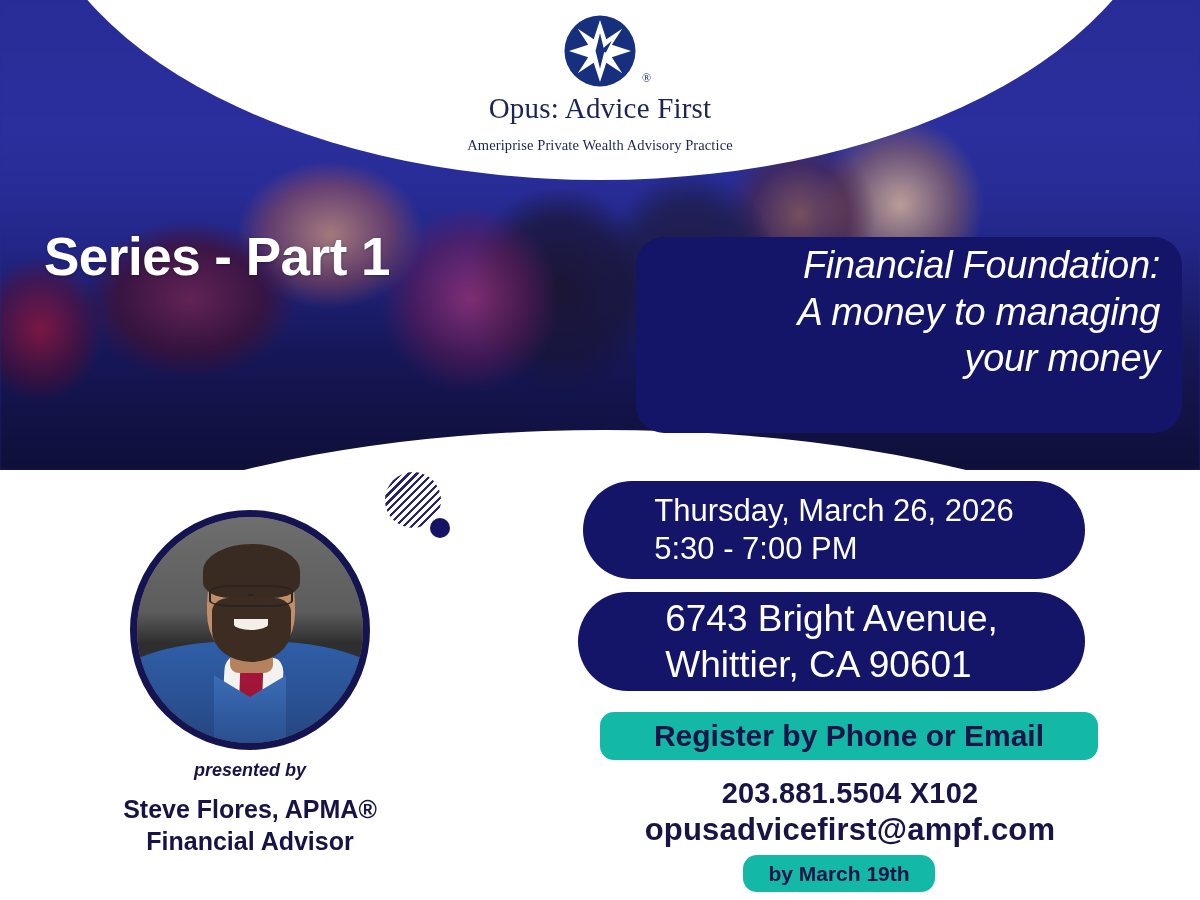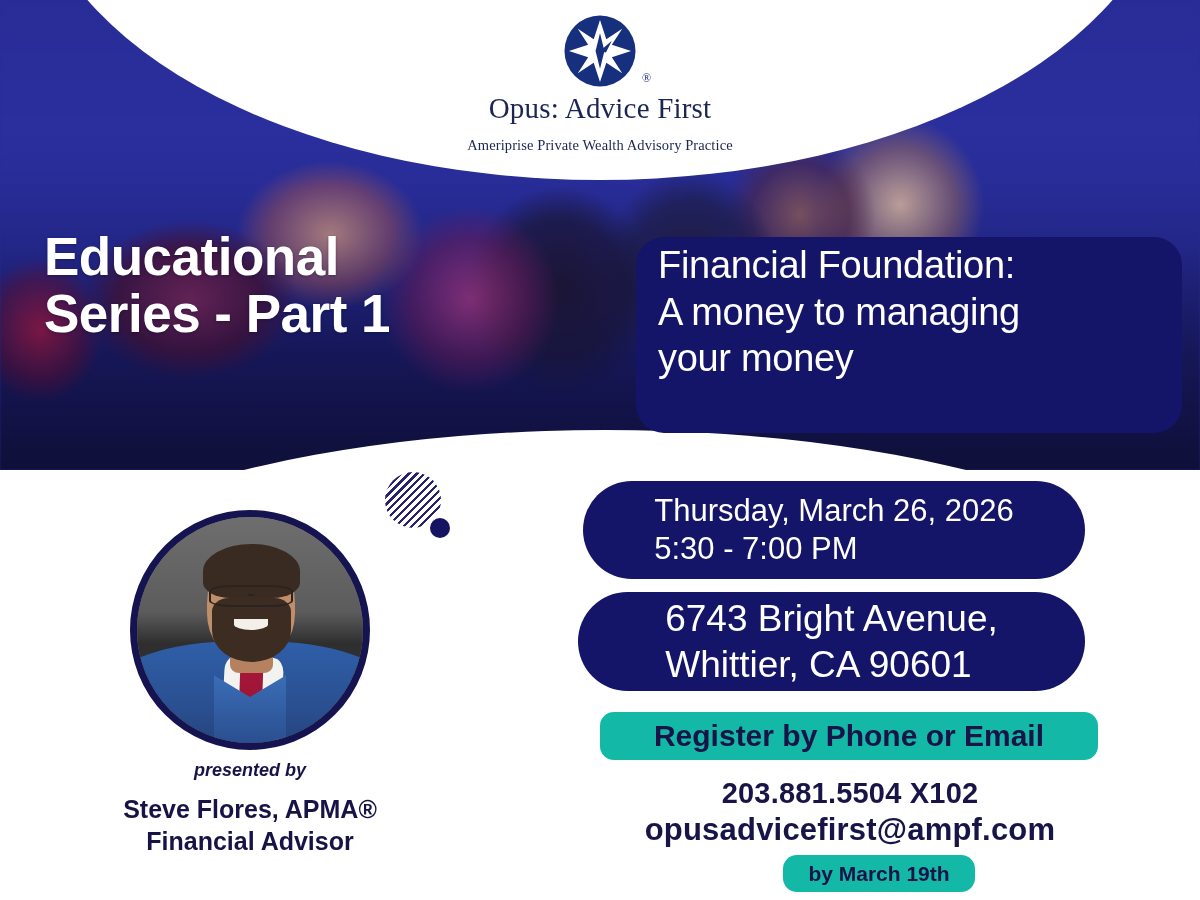--- a/index.html
+++ b/index.html
@@ -111,23 +111,24 @@
     border-radius:28px;
     z-index:4;
   }
   .subtitle-text {
     position:absolute; left:636px; top:242px;
     width:546px;
     z-index:5;
     padding:0 22px;
     color:#ffffff;
     font-size:38px;
+    font-style:italic;
     font-weight:normal;
     line-height:1.23;
-    text-align:left;
+    text-align:right;
     letter-spacing:-.3px;
   }
 
   
   .stripe-circle {
     position:absolute; left:385px; top:472px;
     width:56px; height:56px;
     border-radius:50%;
     background:repeating-linear-gradient(135deg,
         #26246e 0px, #26246e 2.4px,
@@ -281,21 +282,21 @@
     justify-content:center;
     text-align:center;
     z-index:4;
   }
   .pill-register {
     left:600px; top:712px;
     width:498px; height:48px;
     font-size:30px;
   }
   .pill-deadline {
-    left:783px; top:855px;
+    left:743px; top:855px;
     width:192px; height:37px;
     font-size:21px;
   }
 
   .contact-phone {
     position:absolute; left:560px; top:777px;
     width:580px;
     text-align:center;
     font-size:29px;
     font-weight:bold;
@@ -334,21 +335,20 @@
         <path fill="#16307e" d="M50 26 L56 50 L50 74 L44 50 Z"></path>
         <path fill="#16307e" d="M50 50 L66 36 L58 52 Z"></path>
       </svg>
       <span class="logo-reg">®</span>
     </div>
     <div class="logo-name">Opus: Advice First</div>
     <div class="logo-tag">Ameriprise Private Wealth Advisory Practice</div>
   </div>
 
   <div class="hero-title">
-    <div>Educational</div>
     <div>Series - Part 1</div>
   </div>
 
   <div class="subtitle-box"></div>
   <div class="subtitle-text">
     <div>Financial Foundation:</div>
     <div>A money to managing</div>
     <div>your money</div>
   </div>
 

